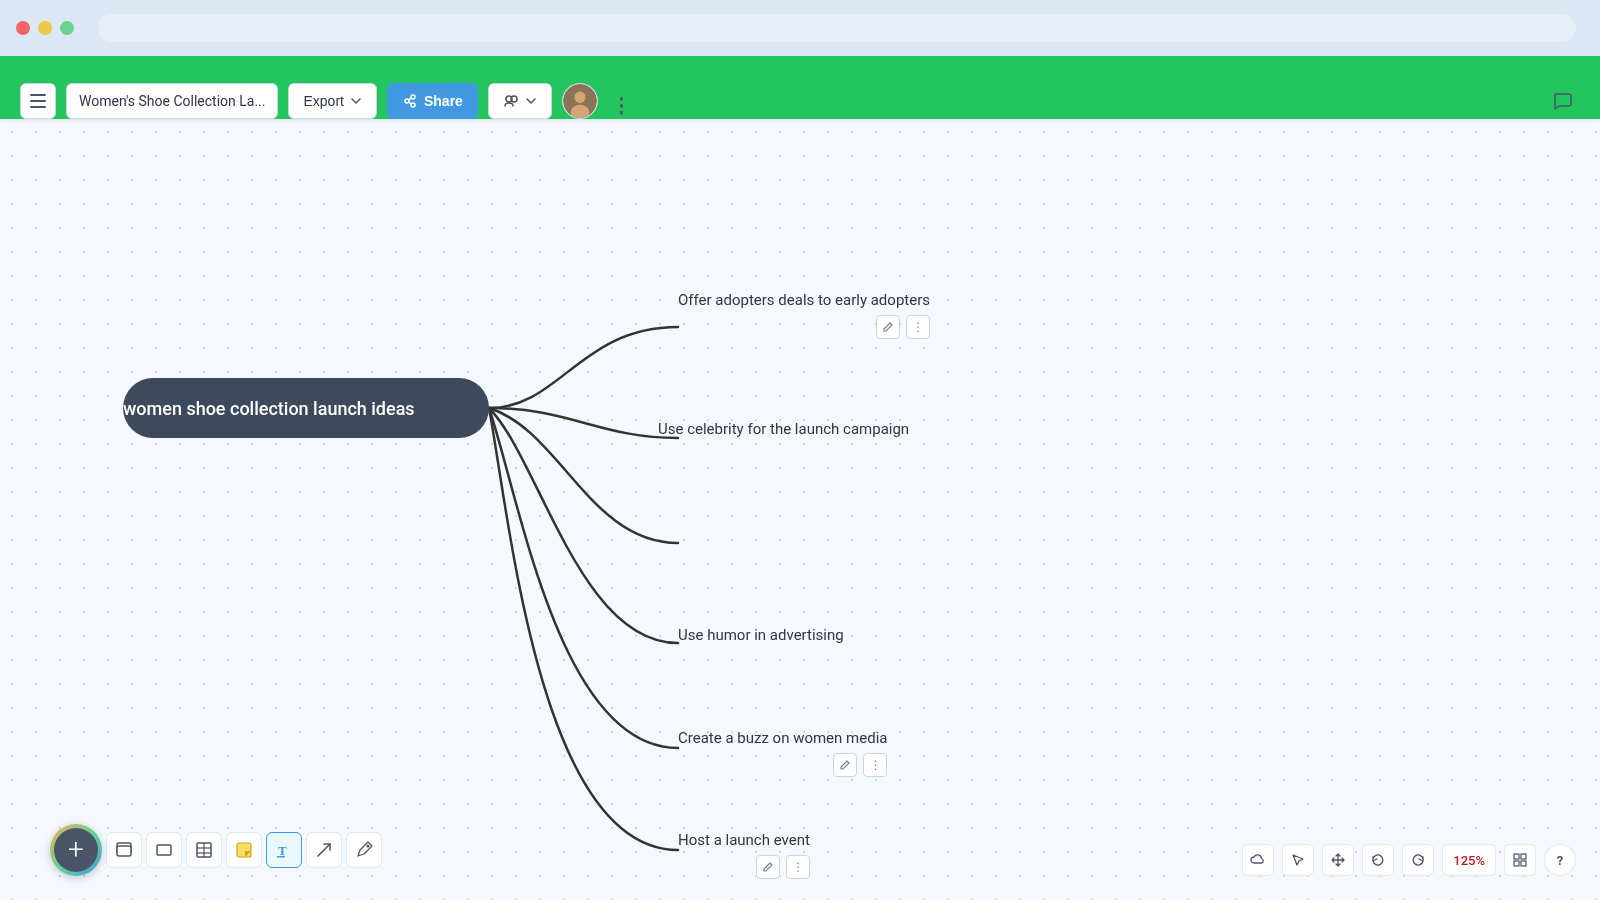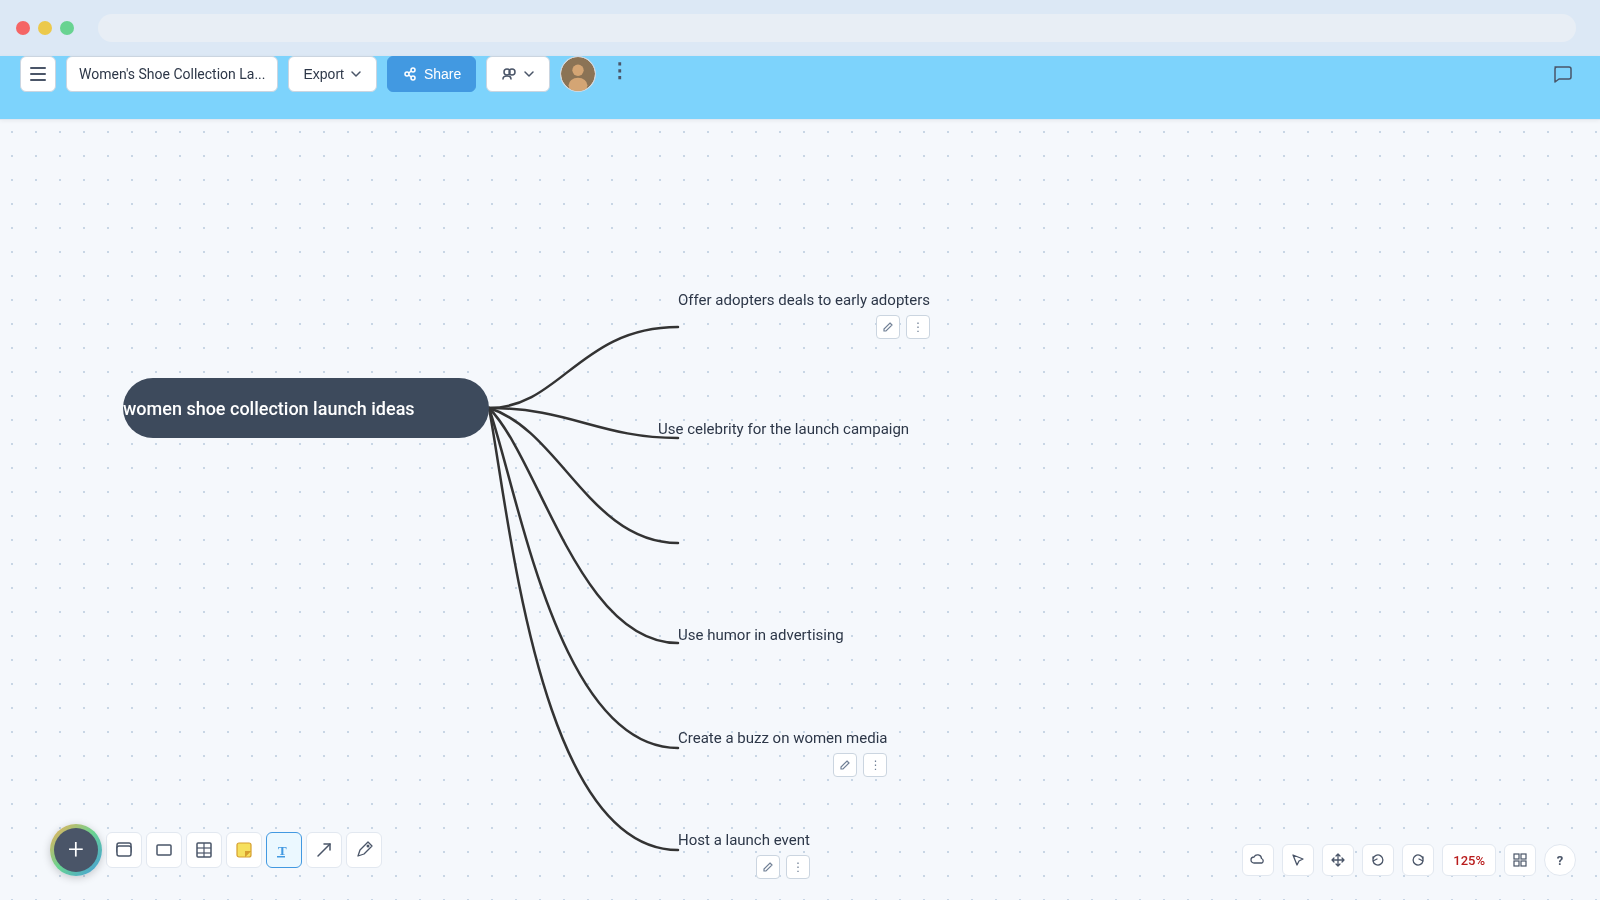--- a/index.html
+++ b/index.html
@@ -36,24 +36,24 @@
       flex: 1;
       height: 28px;
       background: #e8eef5;
       border-radius: 14px;
       margin: 0 8px;
     }
 
     
     .toolbar {
       height: 64px;
-      background: #7dd3fc;
+      background: #22c55e;
       border-bottom: 1px solid #e2e8f0;
       display: flex;
-      align-items: flex-start;
+      align-items: flex-end;
       padding: 0 20px;
       gap: 10px;
       position: relative;
       z-index: 10;
       box-shadow: 0 1px 4px rgba(0,0,0,0.06);
     }
     .toolbar-menu-btn {
       width: 36px; height: 36px;
       border: 1.5px solid #cbd5e0;
       border-radius: 6px;
@@ -90,21 +90,21 @@
       background: #fff;
       font-size: 14px;
       color: #2d3748;
       cursor: pointer;
       display: flex; align-items: center; gap: 6px;
     }
     .toolbar-btn.share {
       background: #4299e1;
       color: #fff;
       border-color: #4299e1;
-      font-weight: 400;
+      font-weight: 700;
     }
     .toolbar-btn.share svg { stroke: #fff; }
     .toolbar-btn-icon {
       width: 36px; height: 36px;
       border: 1.5px solid #cbd5e0;
       border-radius: 50%;
       background: #fff;
       display: flex; align-items: center; justify-content: center;
       cursor: pointer;
       overflow: hidden;

